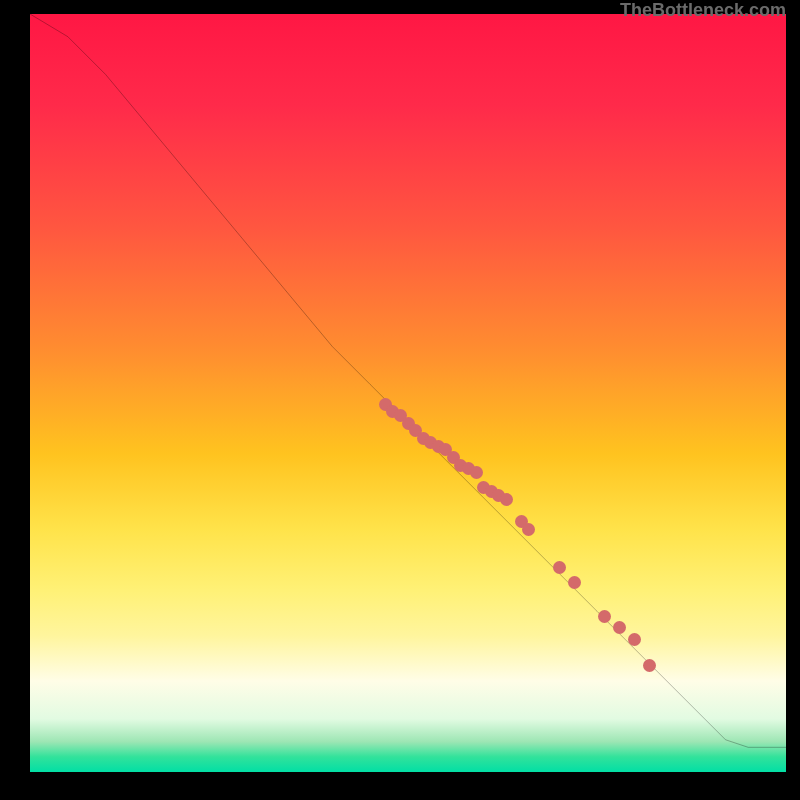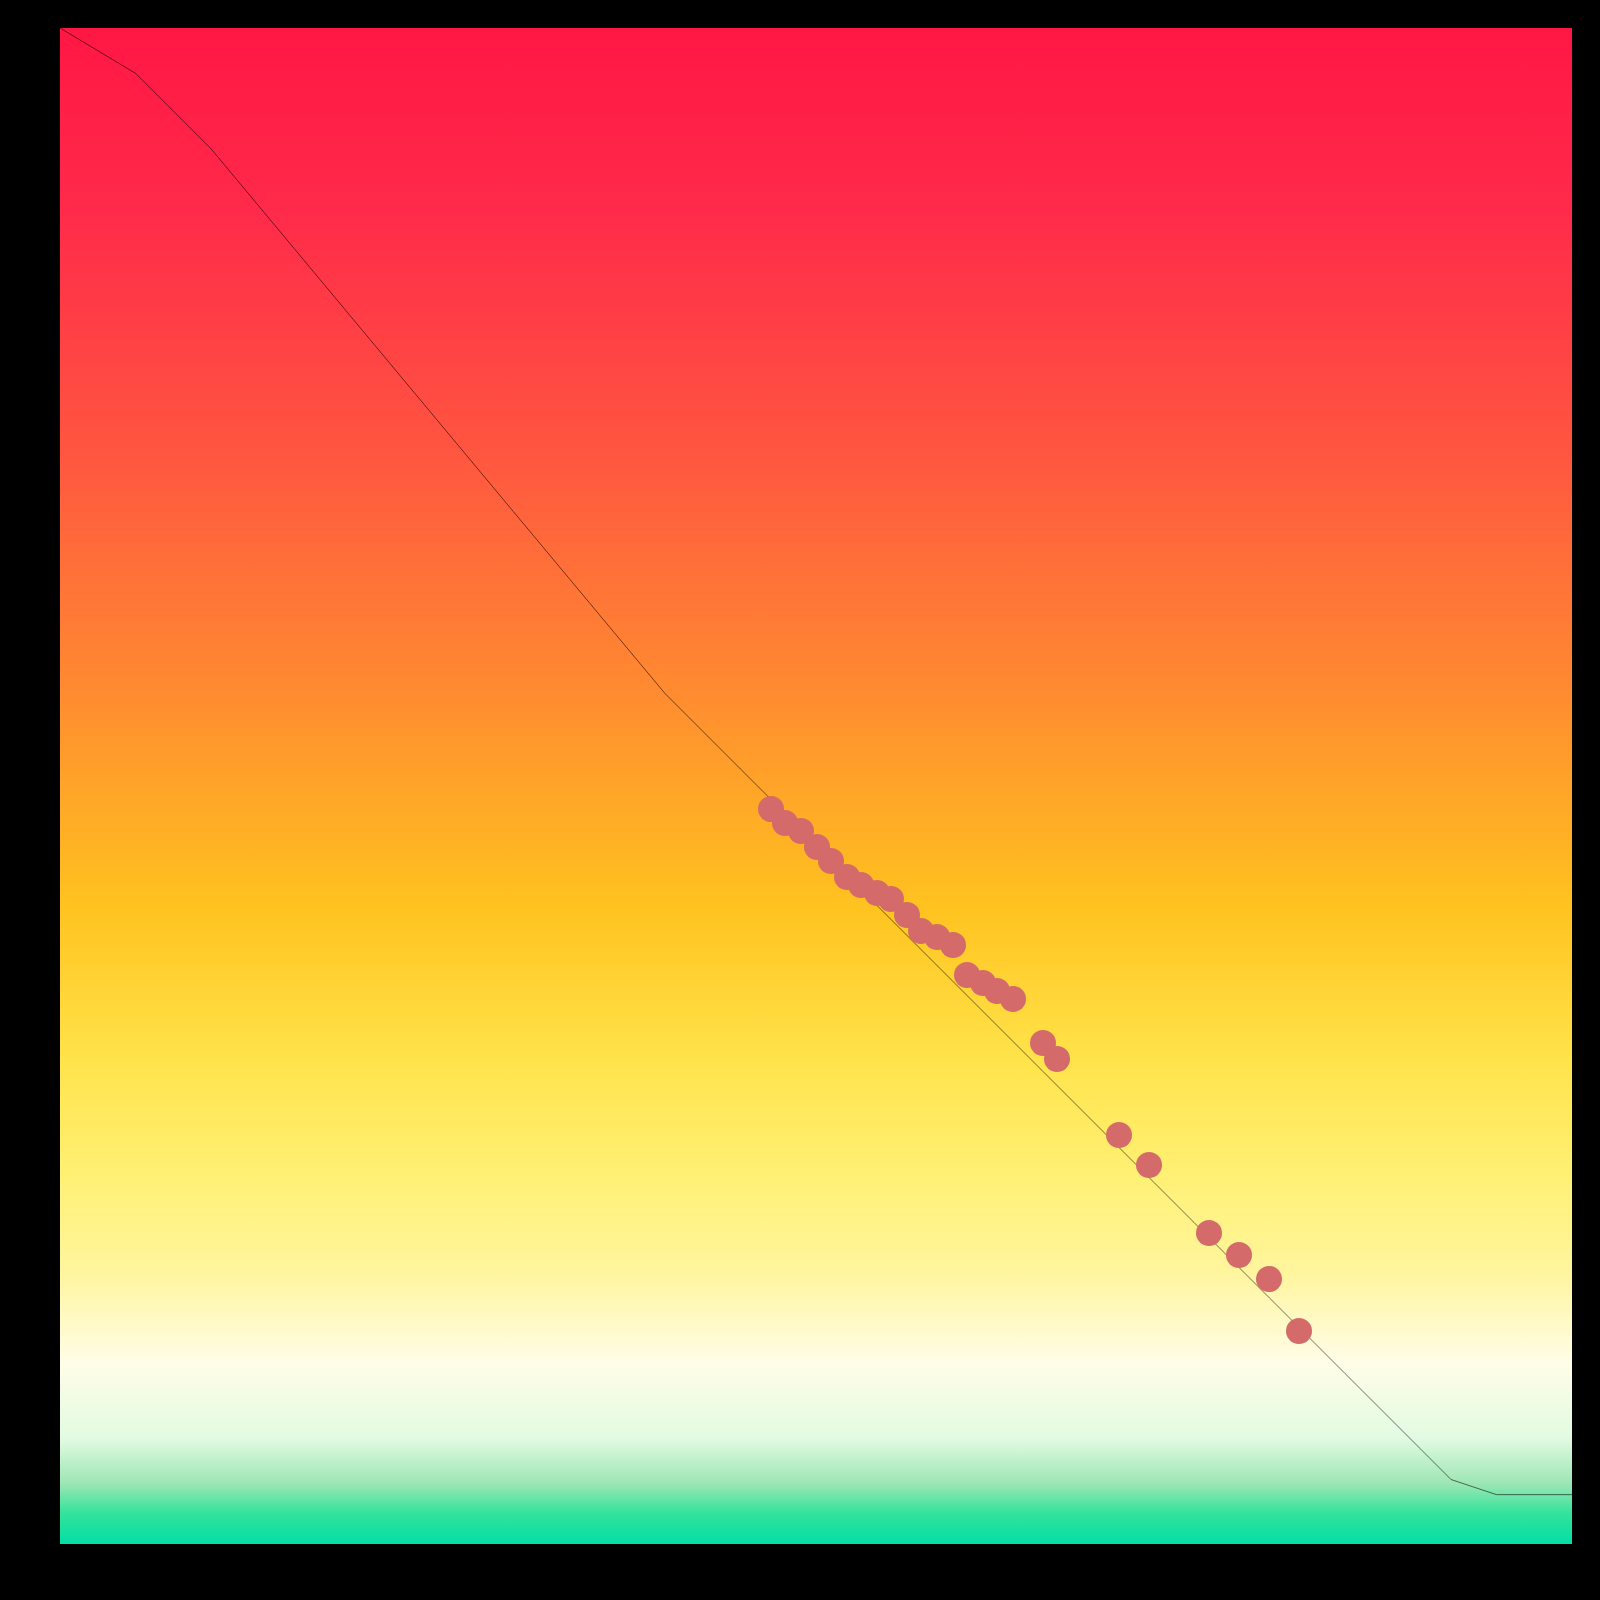--- a/index.html
+++ b/index.html
@@ -97,13 +97,14 @@
         <div class="point" style="left: 491.4px; top: 507.86px; background: rgb(212, 106, 106);"></div>
         <div class="point" style="left: 498.96px; top: 515.44px; background: rgb(212, 106, 106);"></div>
         <div class="point" style="left: 529.2px; top: 553.34px; background: rgb(212, 106, 106);"></div>
         <div class="point" style="left: 544.32px; top: 568.5px; background: rgb(212, 106, 106);"></div>
         <div class="point" style="left: 574.56px; top: 602.61px; background: rgb(212, 106, 106);"></div>
         <div class="point" style="left: 589.68px; top: 613.98px; background: rgb(212, 106, 106);"></div>
         <div class="point" style="left: 604.8px; top: 625.35px; background: rgb(212, 106, 106);"></div>
         <div class="point" style="left: 619.92px; top: 651.88px; background: rgb(212, 106, 106);"></div>
       </div>
   </div>
+  <div class="watermark">TheBottleneck.com</div>
 </div>
 
 </body></html>

